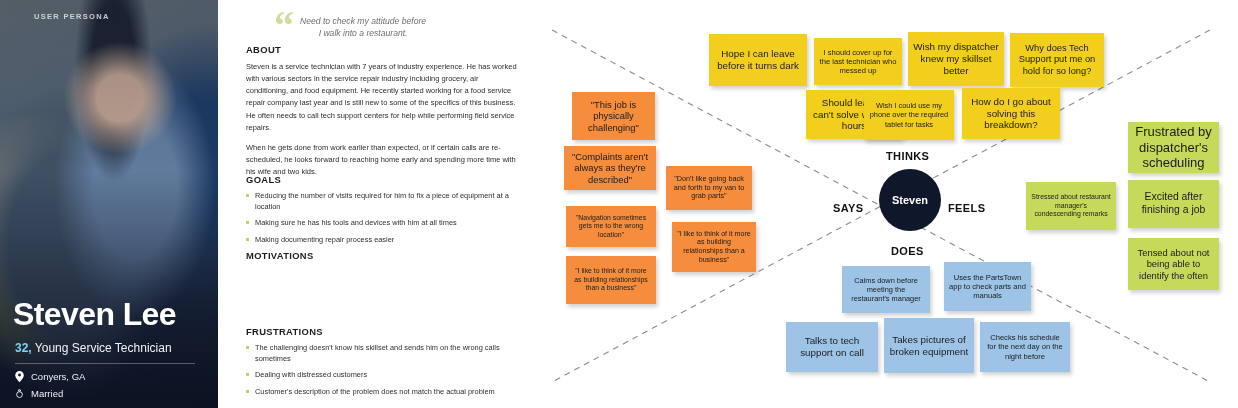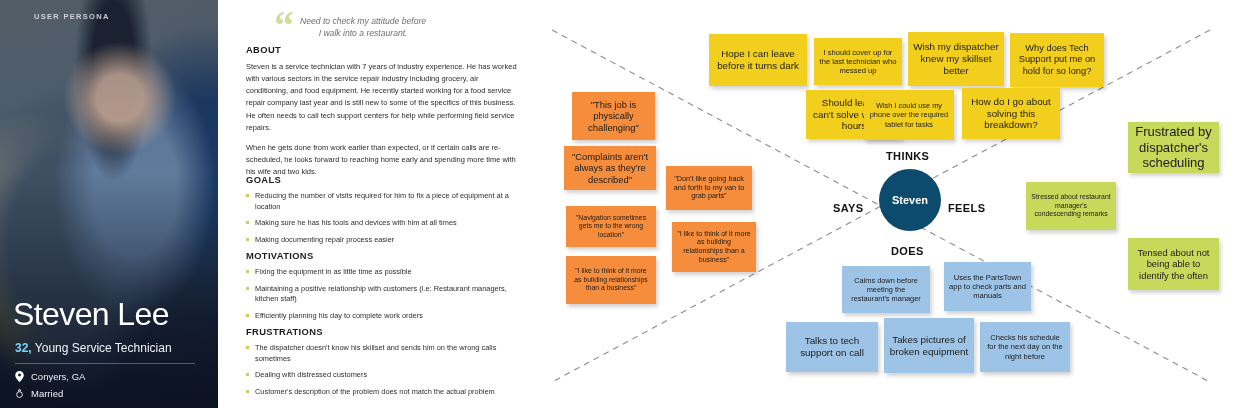--- a/index.html
+++ b/index.html
@@ -32,21 +32,21 @@
     position:absolute;inset:0;
     background:linear-gradient(180deg, rgba(18,28,48,0.30) 0%, rgba(18,28,48,0.12) 42%, rgba(12,20,38,0.55) 72%, rgba(10,16,32,0.85) 100%);
   }
   .persona-tag{
     position:absolute;left:26px;top:12px;
     font-size:7.5px;font-weight:bold;letter-spacing:1.3px;
     color:#e7e9ee;opacity:.82;padding-left:8px;
   }
   .persona-name{
     position:absolute;left:13px;top:298px;
-    font-size:32px;font-weight:normal;letter-spacing:-0.6px;
+    font-size:32px;font-weight:bold;letter-spacing:-0.6px;
     color:#ffffff;line-height:1;
   }
   .persona-role{
     position:absolute;left:15px;top:341px;
     font-size:12px;color:#f0f2f5;
   }
   .persona-role b{font-weight:bold;color:#7dd3fc;}
   .persona-rule{
     position:absolute;left:15px;top:363px;width:180px;height:1px;
     background:rgba(255,255,255,0.30);
@@ -84,21 +84,21 @@
   .bullets li:before{
     content:"";position:absolute;left:0;top:3px;
     width:3px;height:3px;background:#c3d16a;
   }
 
   
   .map{position:absolute;left:524px;top:0;width:714px;height:408px;}
   .diag{position:absolute;inset:0;}
   .center-circle{
     position:absolute;left:879px;top:169px;width:62px;height:62px;
-    border-radius:50%;background:#0c4a6e;
+    border-radius:50%;background:#0f172a;
     display:flex;align-items:center;justify-content:center;
     color:#fff;font-size:11px;font-weight:bold;
     z-index:5;
   }
   .quad-label{
     position:absolute;font-size:11px;font-weight:bold;color:#111;letter-spacing:.4px;z-index:4;
   }
   .note{
     position:absolute;
     display:flex;align-items:center;justify-content:center;
@@ -172,31 +172,26 @@
       <div class="sec-head">GOALS</div>
       <ul class="bullets">
         <li>Reducing the number of visits required for him to fix a piece of equipment at a location</li>
         <li>Making sure he has his tools and devices with him at all times</li>
         <li>Making documenting repair process easier</li>
       </ul>
     </div>
 
     <div class="sec" style="top:250px;">
       <div class="sec-head">MOTIVATIONS</div>
-      <ul class="bullets">
-        <li>Fixing the equipment in as little time as possible</li>
-        <li>Maintaining a positive relationship with customers (i.e: Restaurant managers, kitchen staff)</li>
-        <li>Efficiently planning his day to complete work orders</li>
-      </ul>
     </div>
 
     <div class="sec" style="top:326px;">
       <div class="sec-head">FRUSTRATIONS</div>
       <ul class="bullets">
-        <li>The dispatcher doesn't know his skillset and sends him on the wrong calls sometimes</li>
+        <li>The challenging doesn't know his skillset and sends him on the wrong calls sometimes</li>
         <li>Dealing with distressed customers</li>
         <li>Customer's description of the problem does not match the actual problem</li>
       </ul>
     </div>
   </div>
 
   <div class="map">
 
     <svg class="diag" viewBox="0 0 714 408" preserveAspectRatio="none">
       <line x1="28" y1="30" x2="686" y2="382" stroke="#8c8c8c" stroke-width="1.1" stroke-dasharray="6 5"></line>
@@ -224,20 +219,21 @@
   <div class="note n-orange" style="left:572px;top:92px;width:83px;height:48px;font-size:9.4px;">"This job is physically challenging"</div>
   <div class="note n-orange" style="left:564px;top:146px;width:92px;height:44px;font-size:9.4px;">"Complaints aren't always as they're described"</div>
   <div class="note n-orange" style="left:566px;top:206px;width:90px;height:41px;font-size:6.9px;">"Navigation sometimes gets me to the wrong location"</div>
   <div class="note n-orange" style="left:566px;top:256px;width:90px;height:48px;font-size:6.9px;">"I like to think of it more as building relationships  than a business"</div>
 
   <div class="note n-orange" style="left:666px;top:166px;width:86px;height:44px;font-size:7.3px;">"Don't like going back and forth to my van to grab parts"</div>
   <div class="note n-orange" style="left:672px;top:222px;width:84px;height:50px;font-size:7.1px;">"I like to think of it more as building relationships  than a business"</div>
 
   <div class="note n-green" style="left:1128px;top:122px;width:91px;height:51px;font-size:13px;">Frustrated by dispatcher's scheduling</div>
   <div class="note n-green" style="left:1026px;top:182px;width:90px;height:48px;font-size:6.9px;">Stressed about restaurant manager's condescending remarks</div>
+  <div class="note n-green" style="left:1128px;top:180px;width:91px;height:48px;font-size:10.4px;">Excited after finishing a job</div>
   <div class="note n-green" style="left:1128px;top:238px;width:91px;height:52px;font-size:9.4px;">Tensed about not being able to identify the often</div>
 
   <div class="note n-blue" style="left:818px;top:266px;width:88px;height:47px;font-size:7.4px;">Calms down before meeting the restaurant's manager</div>
   <div class="note n-blue" style="left:920px;top:262px;width:87px;height:49px;font-size:7.6px;">Uses the PartsTown app to check parts and manuals</div>
 
   <div class="note n-blue" style="left:762px;top:322px;width:92px;height:50px;font-size:9.8px;">Talks to tech support on call</div>
   <div class="note n-blue" style="left:860px;top:318px;width:90px;height:55px;font-size:9.8px;">Takes pictures of broken equipment</div>
   <div class="note n-blue" style="left:956px;top:322px;width:90px;height:50px;font-size:7.6px;">Checks his schedule for the next day on the night before</div>
 
 </div>

